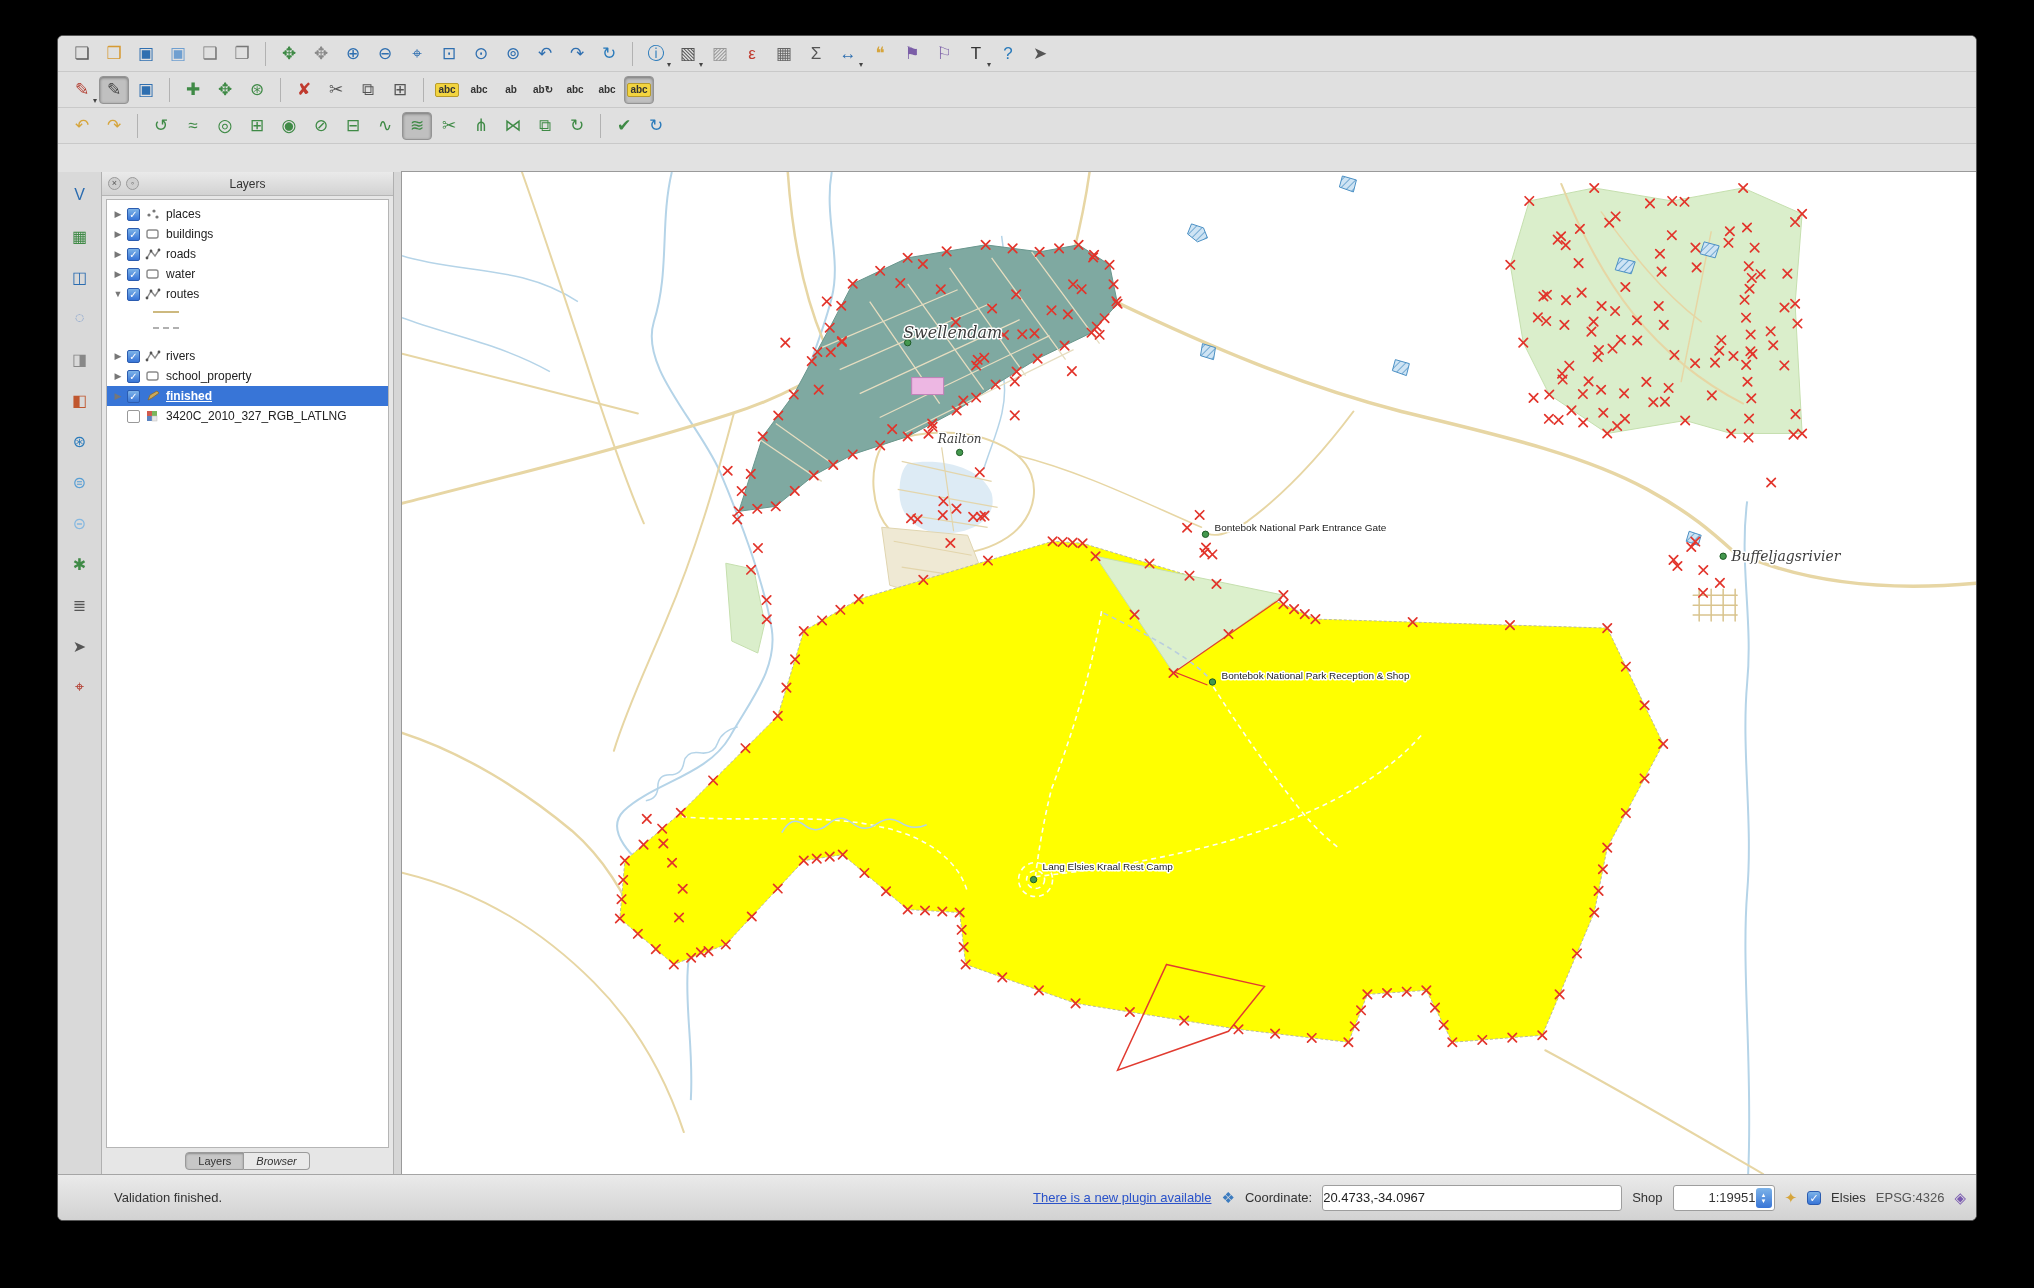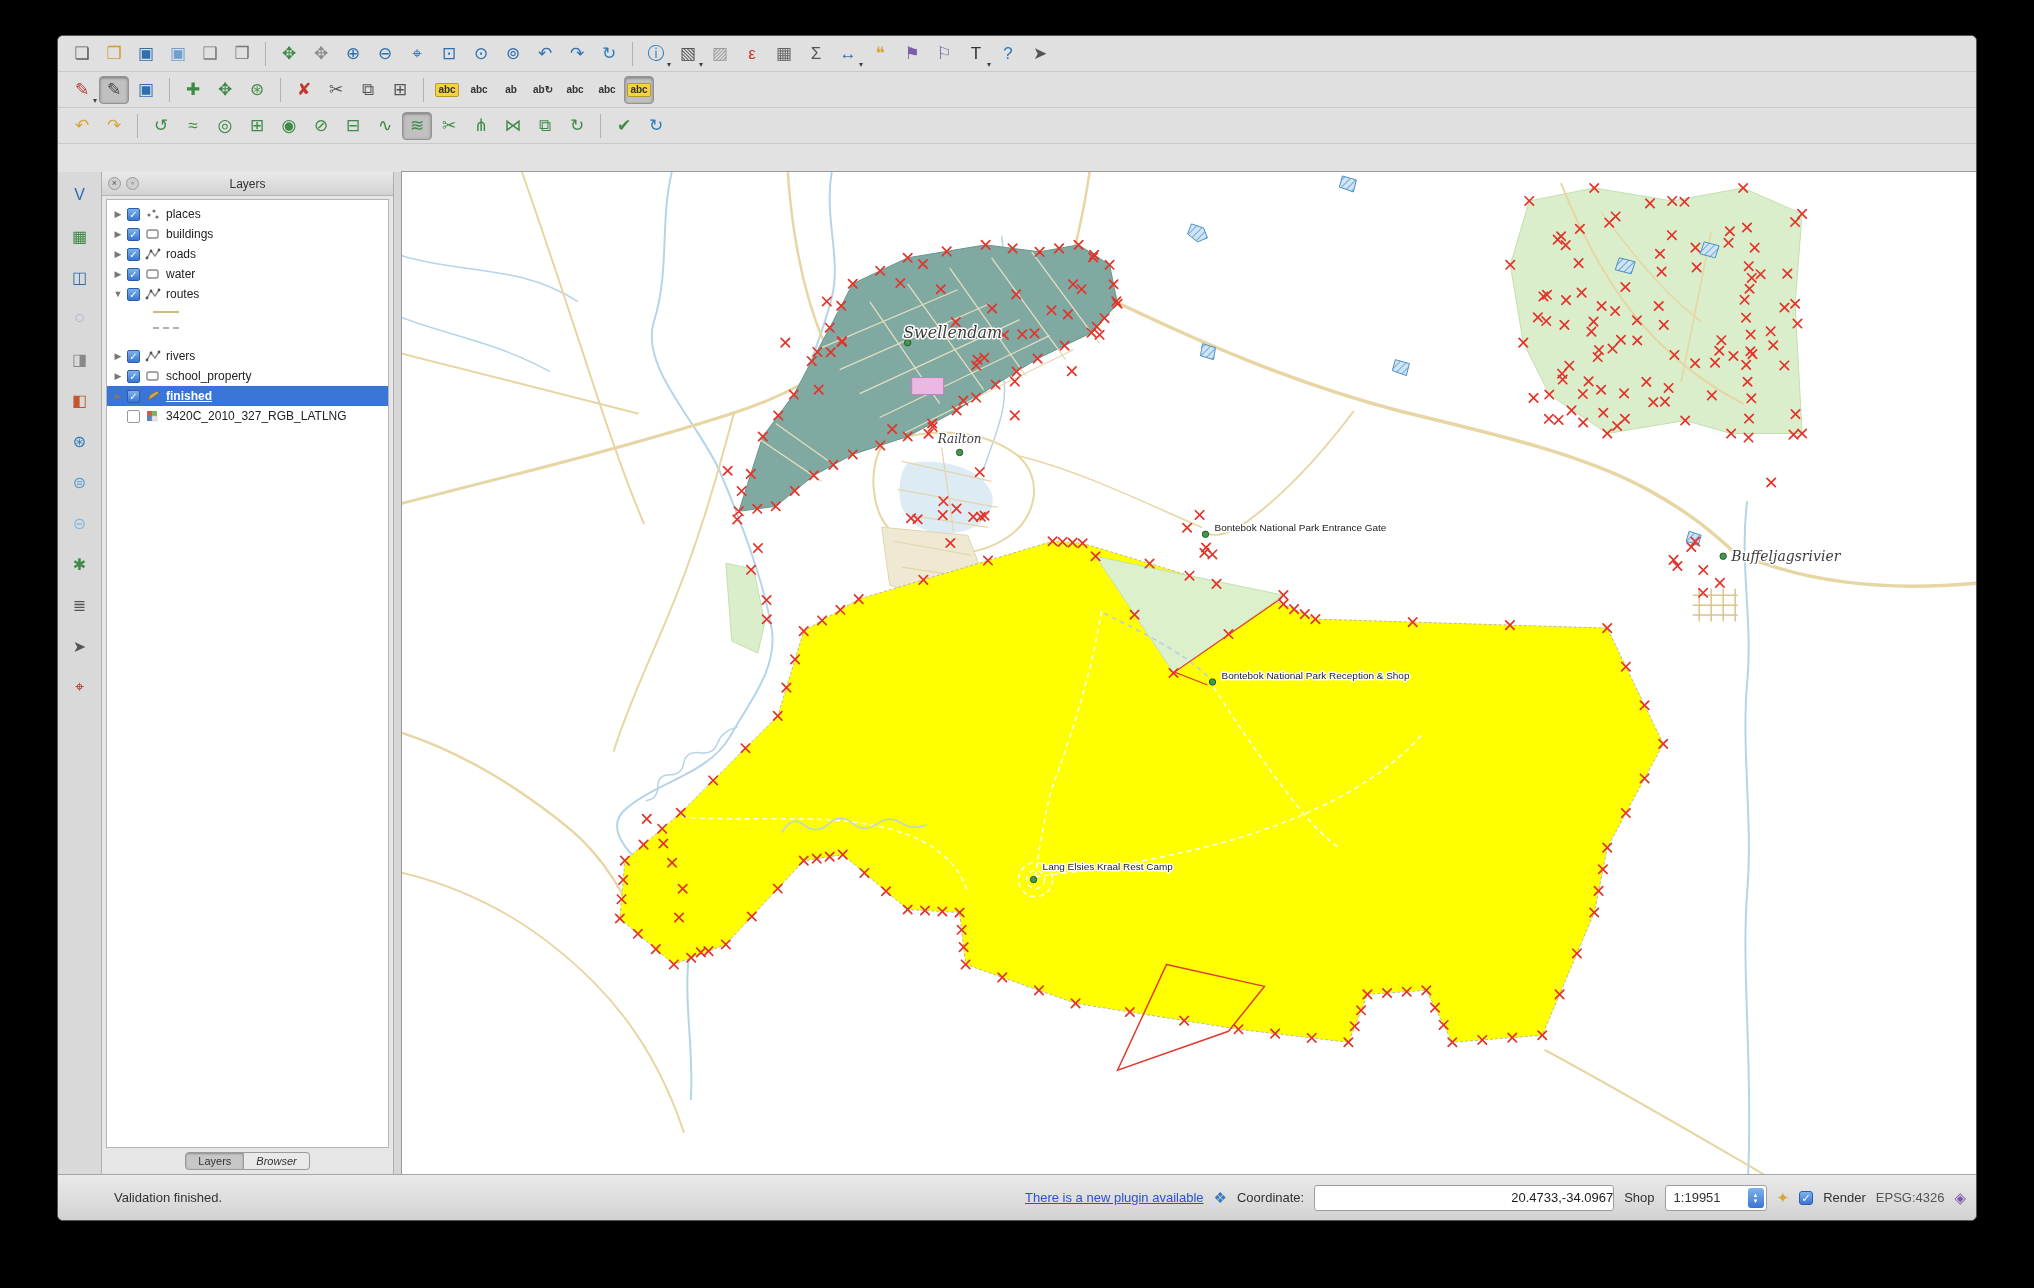--- a/index.html
+++ b/index.html
@@ -87,23 +87,23 @@
 
   
   .statusbar { position:absolute; left:0; right:0; bottom:0; height:46px;
                background:linear-gradient(#eaeaea,#d2d2d2); border-top:1px solid #a5a5a5;
                display:flex; align-items:center; font-size:13px; color:#333;
                padding:0 10px; gap:10px; }
   .sb-msg { margin-right:auto;margin-left:46px; }
   .link { color:#2a52c9; text-decoration:underline; }
   .sb-icon { font-size:15px; }
   .sb-input { width:300px; height:26px; border:1px solid #9e9e9e; border-radius:3px; background:#fff;
-              text-align:right; font-size:13px; font-family:"Liberation Sans",sans-serif; color:#222; }
+              text-align:left; font-size:13px; font-family:"Liberation Sans",sans-serif; color:#222; }
   .sb-combo { width:102px; height:26px; border:1px solid #9e9e9e; border-radius:3px; background:#fff;
-              display:flex; align-items:center; }
+              display:flex; align-items:center;text-align:right; }
   .sb-combo .val { flex:1; padding-left:8px; font-size:13px; }
   .combo-arrows { width:16px; height:20px; margin-right:2px; border-radius:3px;
                   background:linear-gradient(#7db3e8,#3875d7); color:#fff; font-size:6px;
                   display:flex; flex-direction:column; align-items:center; justify-content:center;
                   line-height:1; }
   .mac-check { width:14px; height:14px; border-radius:3px; background:linear-gradient(#7db3e8,#3875d7);
                border:1px solid #2b5cb0; color:#fff; font-size:11px; line-height:13px; text-align:center; }
   .crs { color:#555; }
 </style>
 </head>
@@ -889,18 +889,18 @@
     <span>Shop</span>
     <div class="sb-combo">
       <span class="val">1:19951</span>
       <span class="combo-arrows">
           <span>▲</span>
           <span>▼</span>
         </span>
     </div>
     <span class="sb-icon" style="color:#d6a53c">✦</span>
     <div class="mac-check">✓</div>
-    <span>Render</span>
+    <span>Elsies</span>
     <span class="crs">EPSG:4326</span>
     <span class="sb-icon" style="color:#7a5ab0">◈</span>
   </div>
 
 </div>
 
 </body></html>

